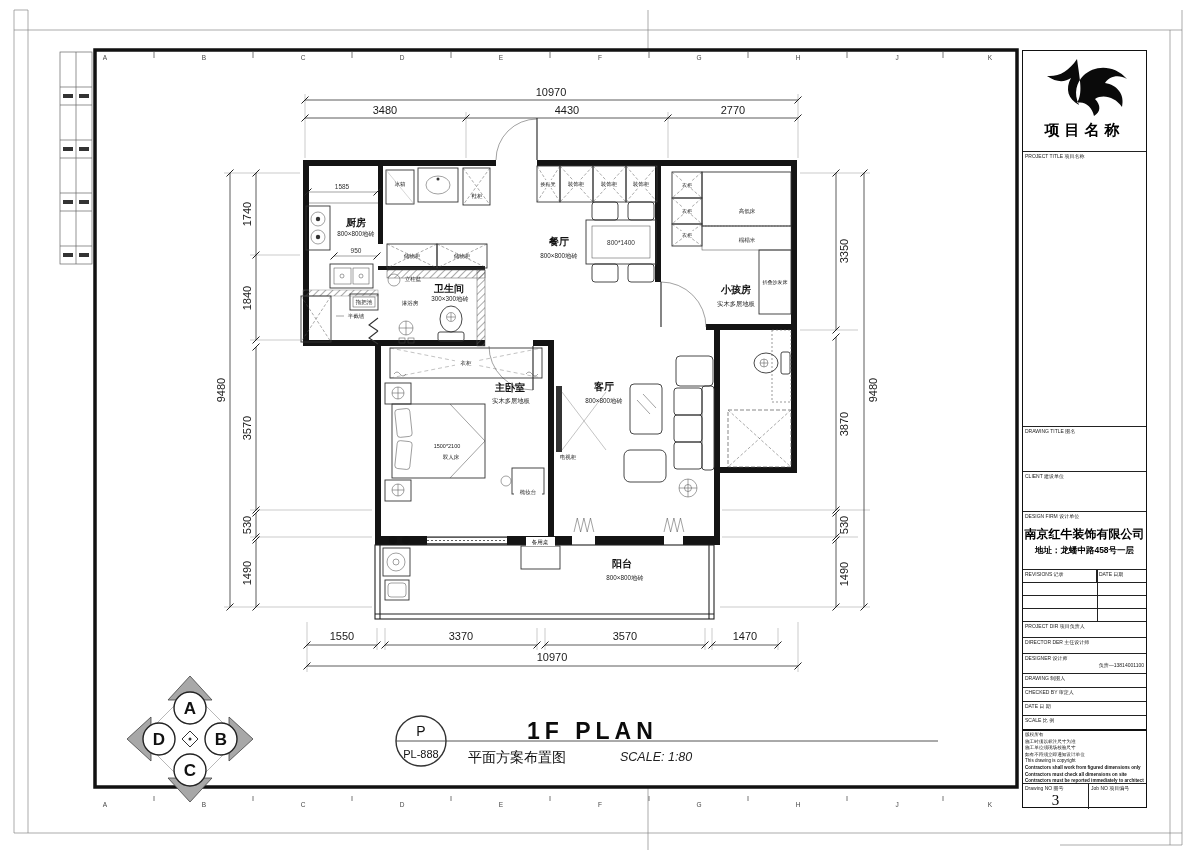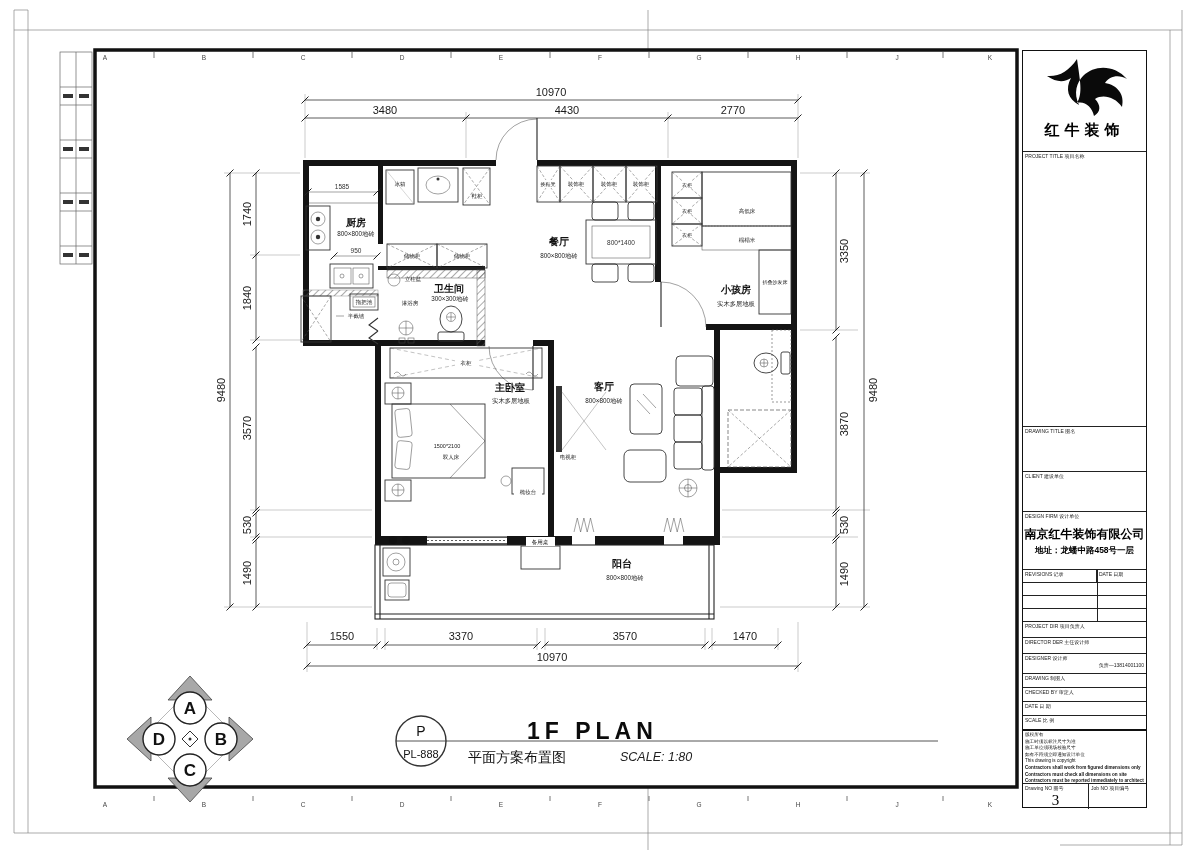--- a/index.html
+++ b/index.html
@@ -613,21 +613,21 @@
     <text x="527" y="739" font-size="23" font-weight="800" letter-spacing="5" fill="#0b0b0b">1F PLAN</text>
     <text x="468" y="762" font-size="14" fill="#111">平面方案布置图</text>
     <text x="620" y="761" font-size="12.5" font-style="italic" fill="#222">SCALE: 1:80</text>
   </g>
 </svg>
 
 <div id="tb">
   <svg width="100" height="62" style="left:12px;top:4px;" viewBox="0 0 100 62">
     <path d="M42,4 C34,16 24,22 12,21 C22,28 30,27 36,23 C30,34 33,44 44,50 C38,38 42,27 48,21 C60,9 80,10 92,24 C84,19 74,21 70,28 C82,30 90,39 87,52 C80,42 68,39 60,44 C66,50 66,57 59,61 C57,52 50,46 42,48 C48,38 45,26 42,4 Z" fill="#0a0a0a"></path>
   </svg>
-  <div class="brand">红牛装饰</div>
+  <div class="brand">项目名称</div>
   <div class="sec" style="top:100px;height:275px;">
         <div class="flab">PROJECT TITLE  项目名称</div>
       </div>
   <div class="sec" style="top:375px;height:45px;">
         <div class="flab">DRAWING TITLE  图名</div>
       </div>
   <div class="sec" style="top:420px;height:40px;">
         <div class="flab">CLIENT  建设单位</div>
       </div>
   <div class="sec" style="top:460px;height:58px;">

